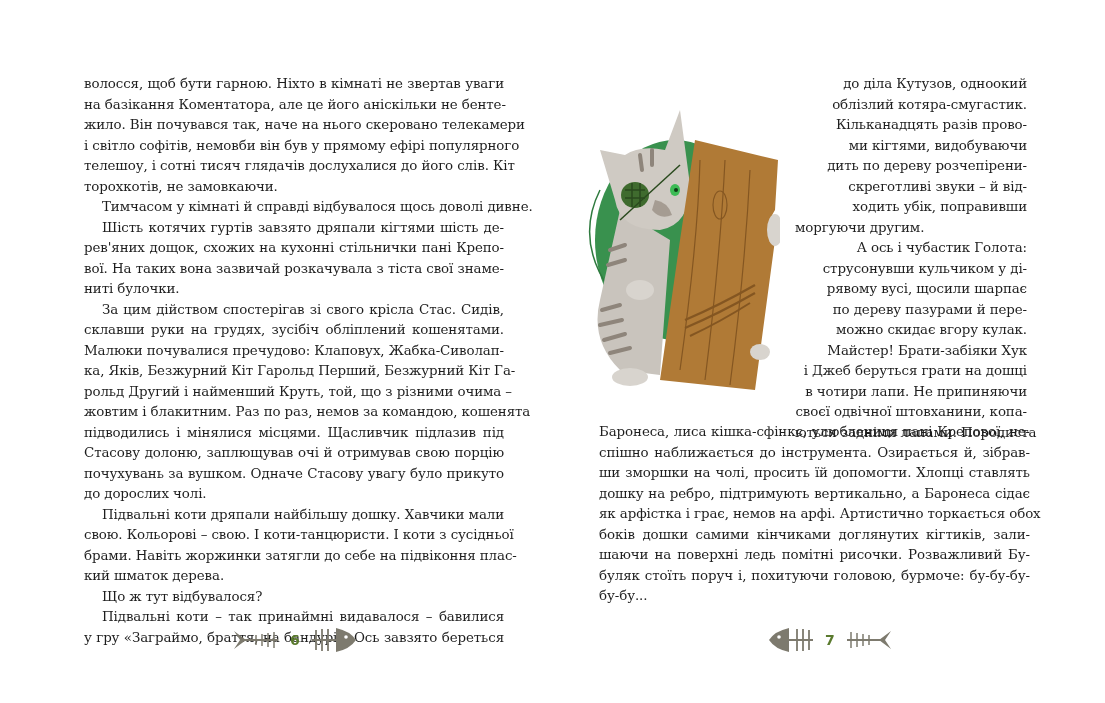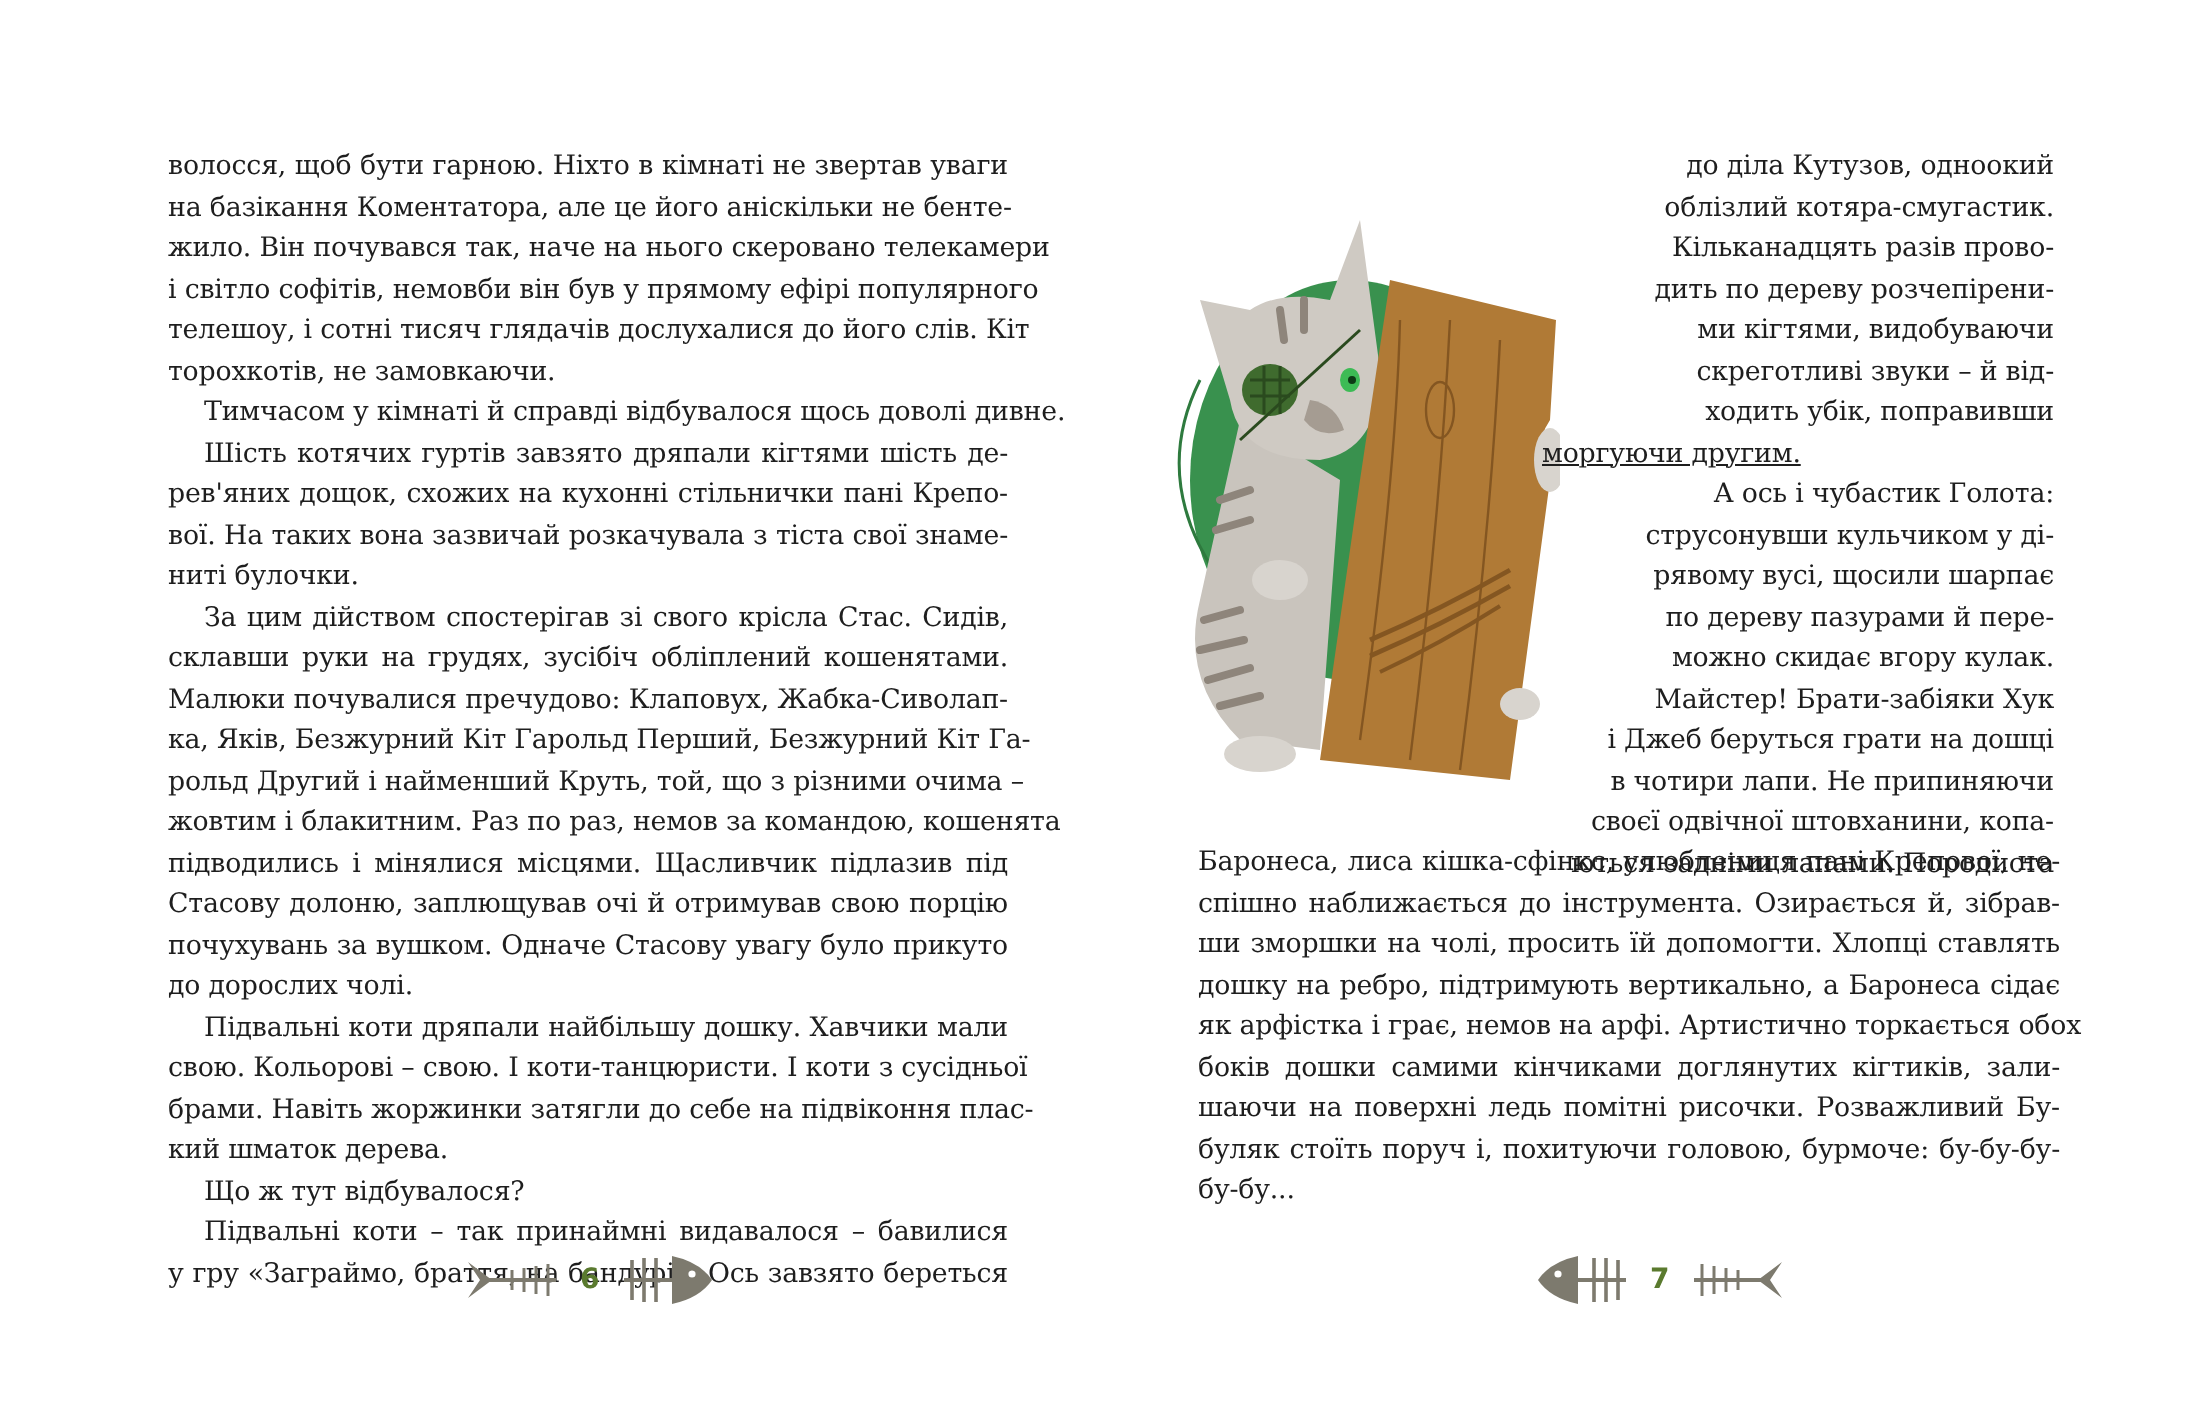--- a/index.html
+++ b/index.html
@@ -8,22 +8,22 @@
   .spread { position: absolute; inset: 0; }
   .page { position: absolute; top: 0; height: 703px; }
   .page-left { left: 0; width: 552px; }
   .page-right { left: 552px; width: 553px; }
   .text-block { position: absolute; font-size: 13.4px; line-height: 20.5px; letter-spacing: -0.1px; }
   .line { display: block; white-space: nowrap; text-align: justify; text-align-last: justify; height: 20.5px; }
   .line.last { text-align-last: left; }
   .line.indent { padding-left: 18px; }
   .left-text { left: 84px; top: 74px; width: 420px; }
   .right-top { left: 219px; top: 74px; width: 256px; }
-  .right-top .line { text-align-last: right; }
-  .right-top .line.last { text-align-last: left; text-decoration: underline; }
+  .right-top .line { text-align-last: right; margin-left: 24px; }
+  .right-top .line.last { text-align-last: left; }
   .right-bottom { left: 27px; top: 422px; width: 431px; margin-left: 20px; }
   .illustration { position: absolute; left: 28px; top: 90px; width: 200px; height: 300px; }
   .folio { position: absolute; top: 620px; height: 40px; display: flex; align-items: center; gap: 10px; }
   .folio-left { left: 232px; }
   .folio-right { left: 215px; }
   .folio-num { font-family: "DejaVu Sans", sans-serif; font-weight: bold; font-size: 14px; color: #5a7a2e; }
   .fish svg { display: block; }
 </style>
 </head>
 <body>
@@ -134,22 +134,22 @@
         <ellipse cx="50" cy="287" rx="18" ry="9" fill="#d8d4ce"></ellipse>
         <ellipse cx="195" cy="140" rx="8" ry="16" fill="#d8d4ce"></ellipse>
         <ellipse cx="180" cy="262" rx="10" ry="8" fill="#d8d4ce"></ellipse>
       </svg>
     </div>
 
     <div class="text-block right-top" id="right-top">
         <span class="line">до діла Кутузов, одноокий</span>
         <span class="line">облізлий котяра-смугастик.</span>
         <span class="line">Кільканадцять разів прово-</span>
+        <span class="line">ми кігтями, видобуваючи</span>
         <span class="line">дить по дереву розчепірени-</span>
-        <span class="line">ми кігтями, видобуваючи</span>
         <span class="line">скреготливі звуки – й від-</span>
         <span class="line">ходить убік, поправивши</span>
         <span class="line last">моргуючи другим.</span>
         <span class="line indent">А ось і чубастик Голота:</span>
         <span class="line">струсонувши кульчиком у ді-</span>
         <span class="line">рявому вусі, щосили шарпає</span>
         <span class="line">по дереву пазурами й пере-</span>
         <span class="line">можно скидає вгору кулак.</span>
         <span class="line">Майстер! Брати-забіяки Хук</span>
         <span class="line">і Джеб беруться грати на дошці</span>

